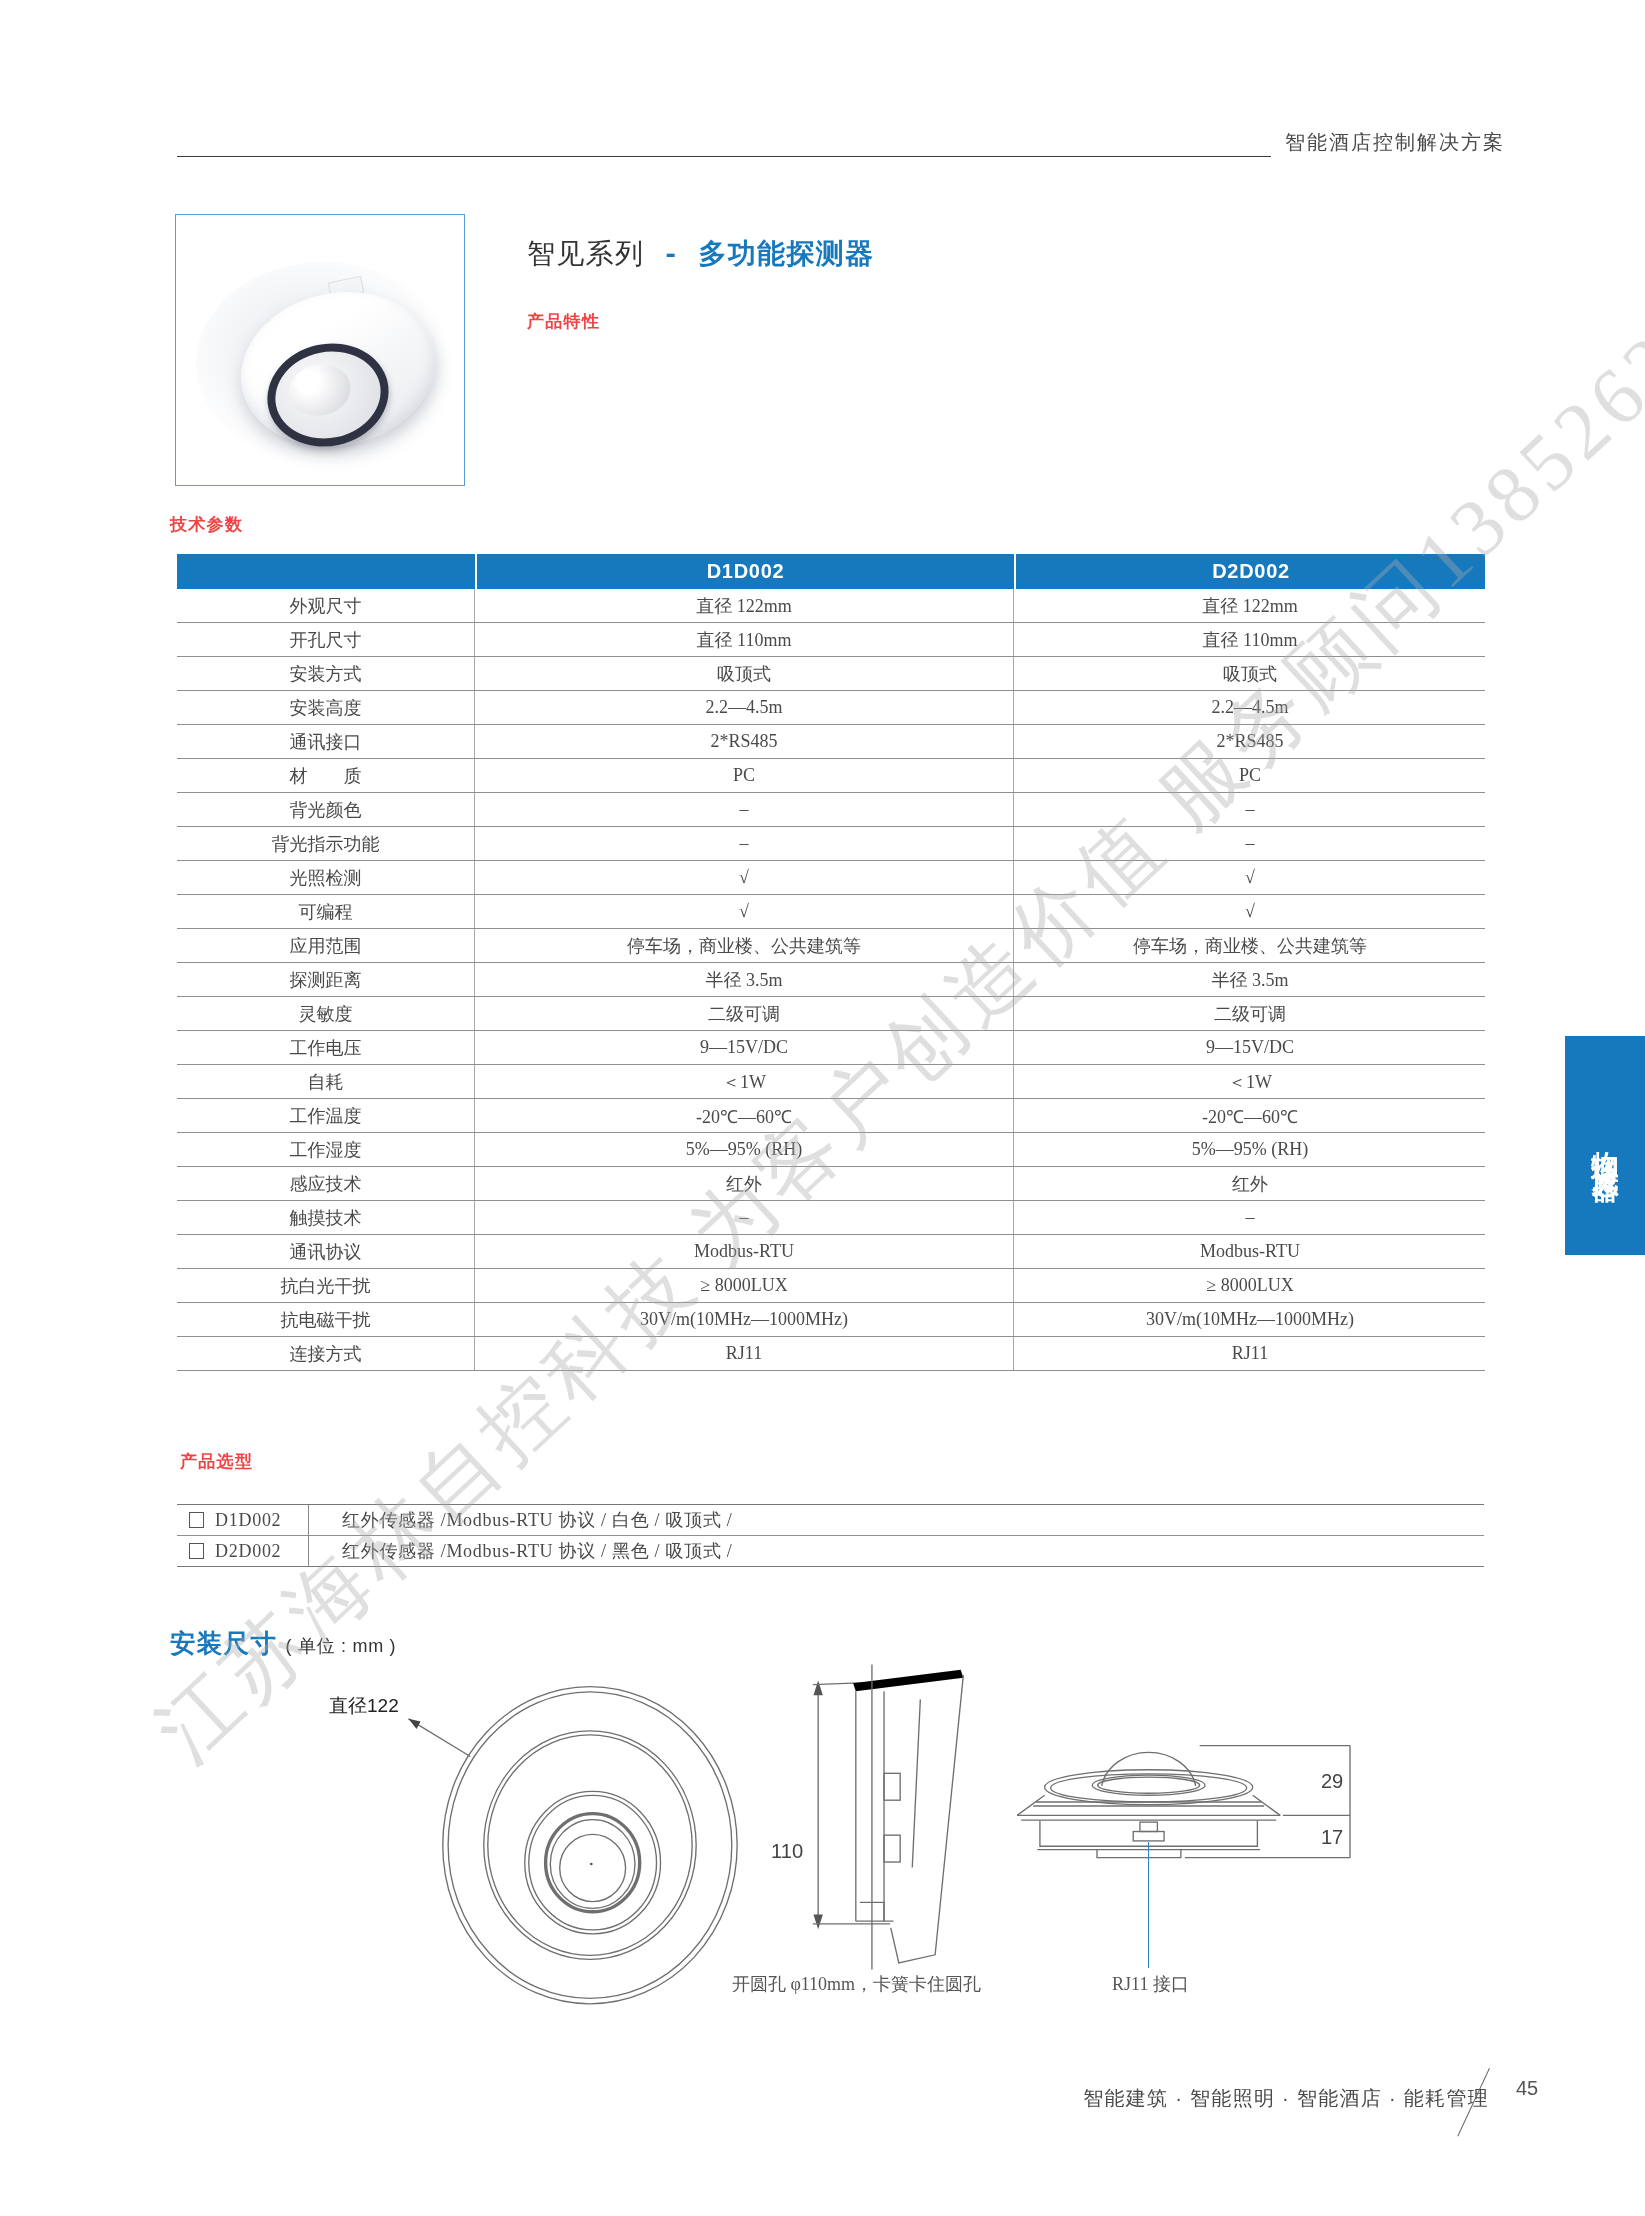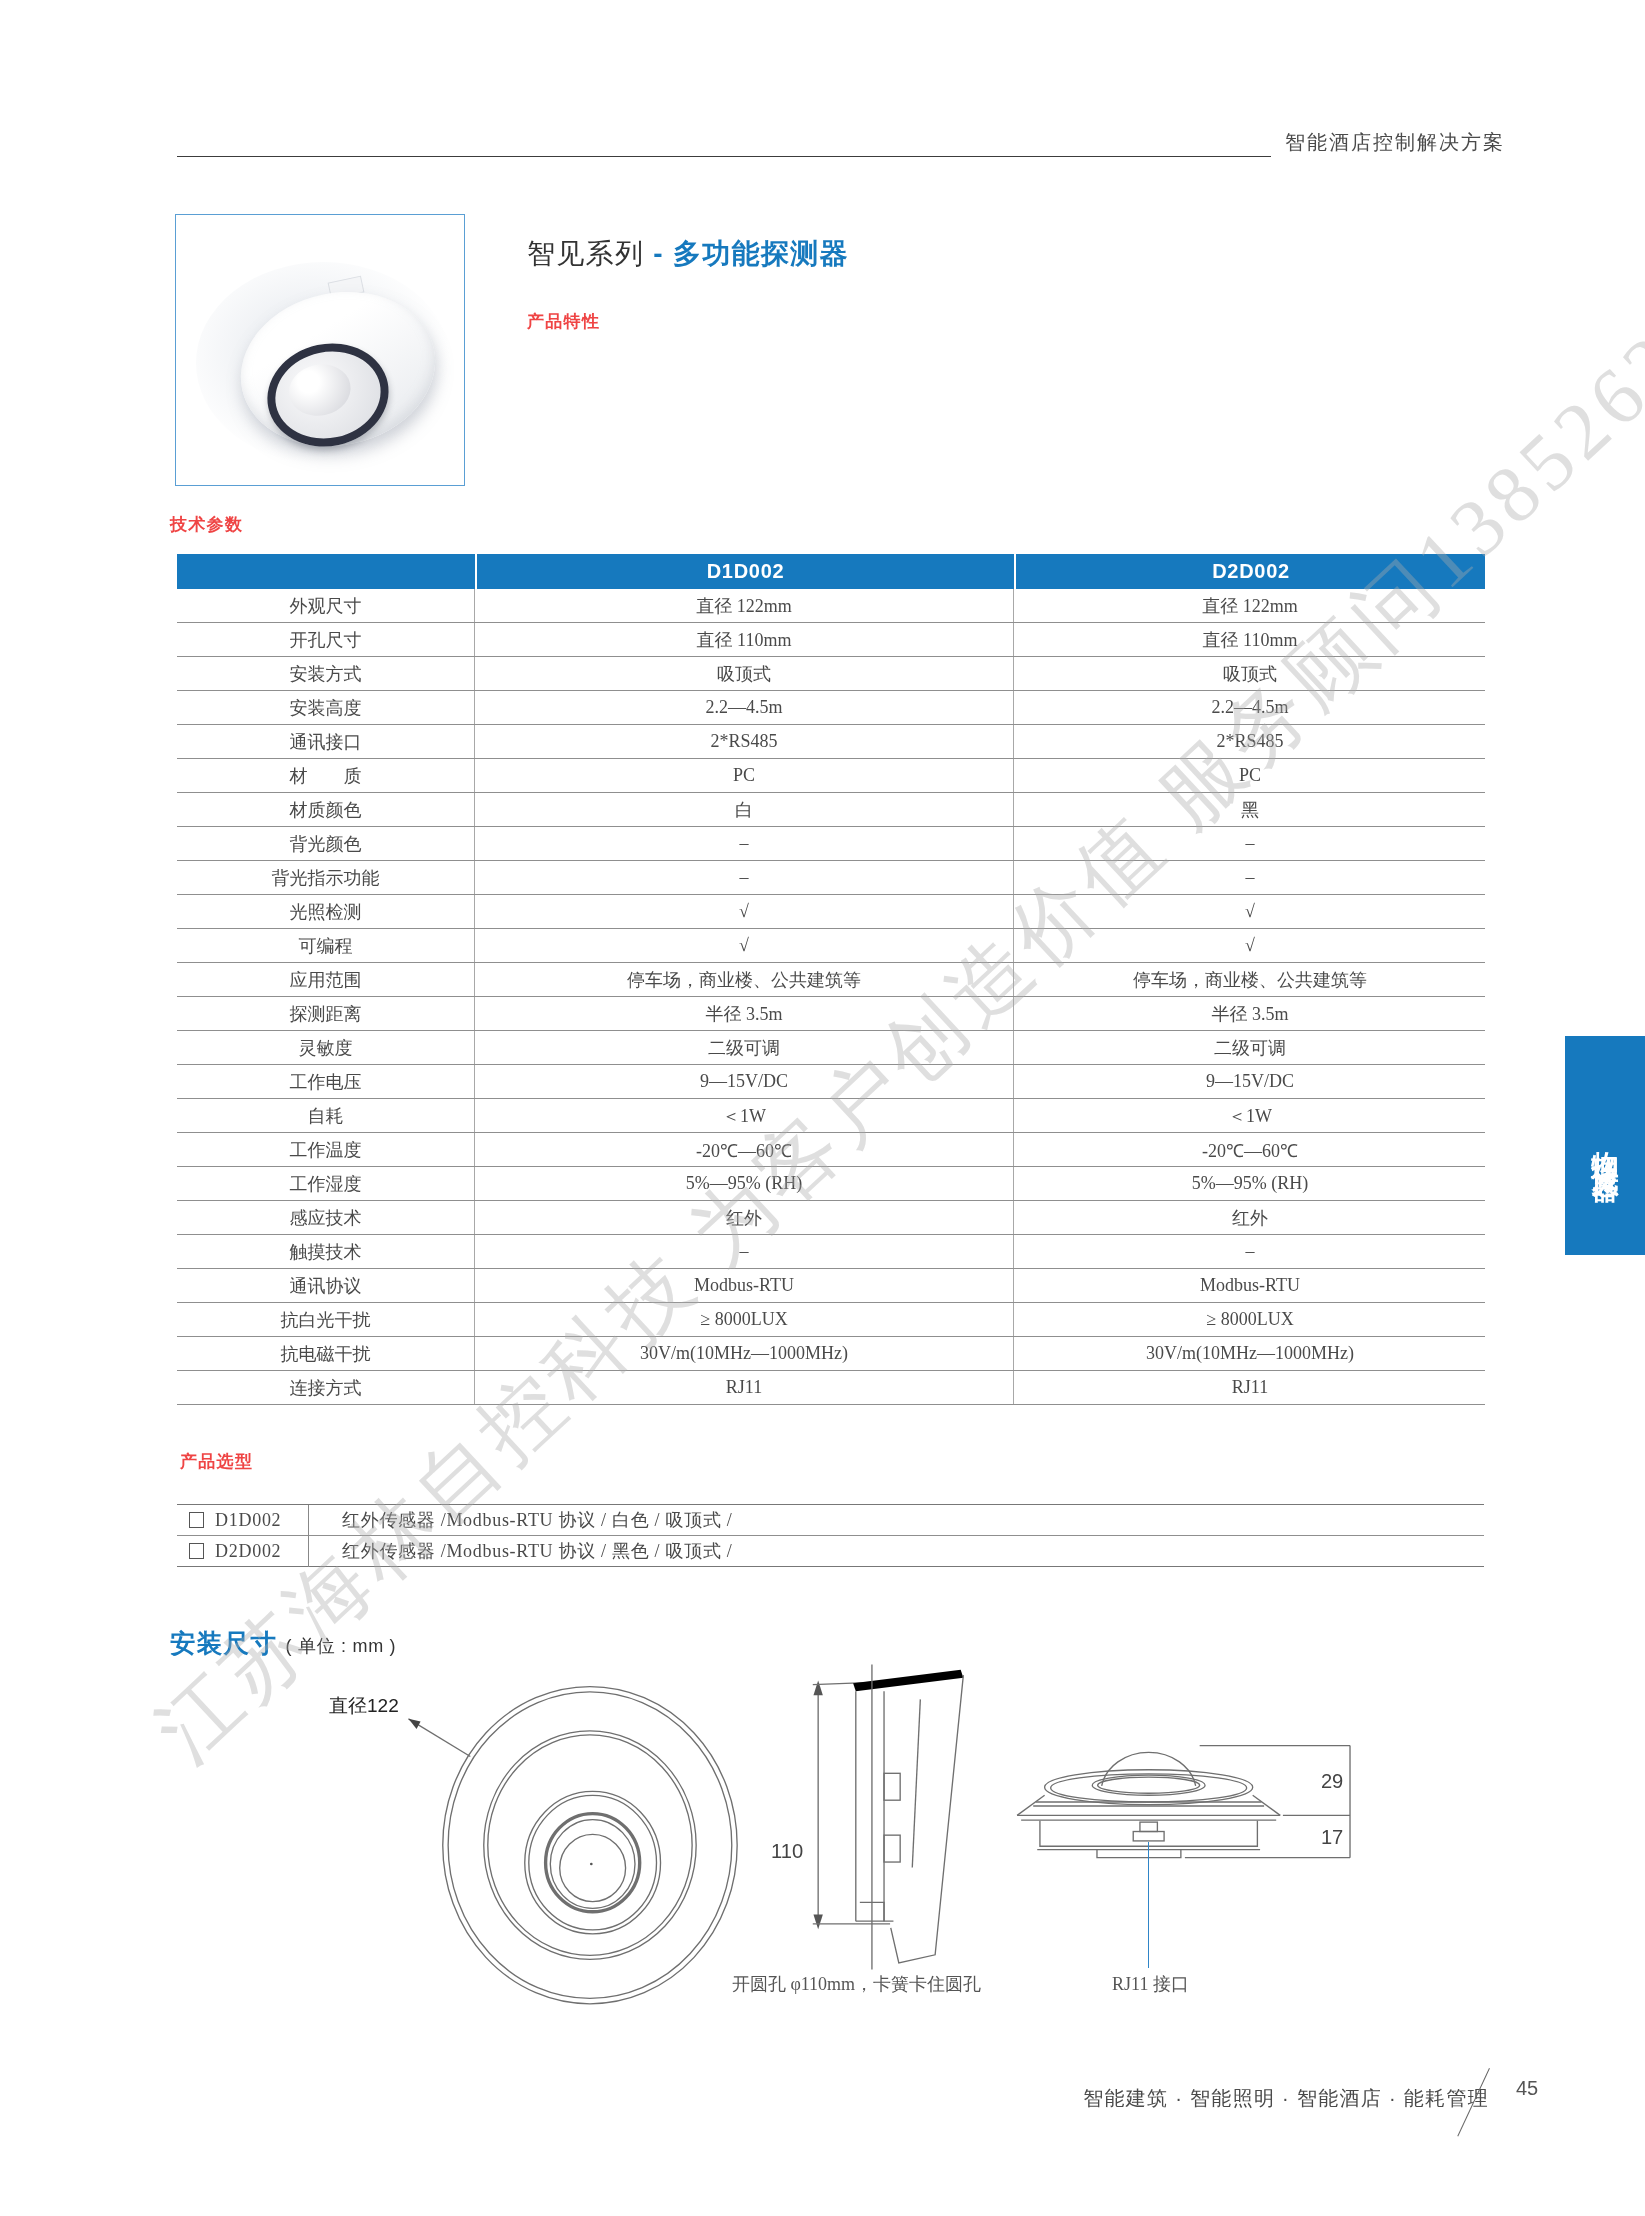--- a/index.html
+++ b/index.html
@@ -19,21 +19,21 @@
         box-shadow:0 9.4px 16px rgba(120,130,145,.35), inset 0 -5.4px 12px rgba(180,186,196,.35);
         transform:rotate(-12deg);}
   .disc-tab{position:absolute;left:153px;top:64px;width:32px;height:15px;background:#f4f5f7;border:0.7px solid #dcdfe4;transform:rotate(-12deg);}
   .ring{position:absolute;left:91px;top:129px;width:106px;height:86px;border-radius:50%;
         border:8px solid #2e3242;background:radial-gradient(circle at 40% 35%, #fbfbfc, #d9dbe0);
         transform:rotate(-12deg);box-shadow:0 4px 6.7px rgba(60,65,80,.3);}
   .dome{position:absolute;left:15px;top:10.7px;width:62px;height:51px;border-radius:50%;
         background:radial-gradient(circle at 35% 30%, #ffffff 20%, #d8d9de 85%);}
 
   
-  .prod-title{position:absolute;left:527px;top:235px;font-size:28px;letter-spacing:1.3px;}
+  .prod-title{position:absolute;left:527px;top:235px;font-size:28px;letter-spacing:1.3px;font-family:Liberation Mono, monospace;}
   .prod-title .pfx{color:#333;font-weight:500;}
   .prod-title .hl{color:#1679be;font-weight:bold;}
   .sec-head{position:absolute;font-size:17px;color:#ef4444;font-weight:bold;letter-spacing:1.3px;}
   .feat-text{position:absolute;left:527px;top:353px;width:959px;font-size:20px;line-height:32px;
              color:#3f3f3f;text-align:justify;font-family:"Liberation Serif",serif;}
 
   
   .spec-table{position:absolute;left:177px;top:554px;width:1308px;}
   .spec-hdr{display:grid;grid-template-columns:298px 539px 472px;height:35px;background:#1679be;}
   .spec-hdr div{display:flex;align-items:center;justify-content:center;color:#fff;font-size:20px;font-weight:bold;letter-spacing:0.7px;}
@@ -133,25 +133,20 @@
       </div>
         <div class="spec-row">
         <div class="c1">通讯接口</div>
         <div class="c2">2*RS485</div>
         <div class="c3">2*RS485</div>
       </div>
         <div class="spec-row">
         <div class="c1">材　　质</div>
         <div class="c2">PC</div>
         <div class="c3">PC</div>
-      </div>
-        <div class="spec-row">
-        <div class="c1">材质颜色</div>
-        <div class="c2">白</div>
-        <div class="c3">黑</div>
       </div>
         <div class="spec-row">
         <div class="c1">背光颜色</div>
         <div class="c2">–</div>
         <div class="c3">–</div>
       </div>
         <div class="spec-row">
         <div class="c1">背光指示功能</div>
         <div class="c2">–</div>
         <div class="c3">–</div>

